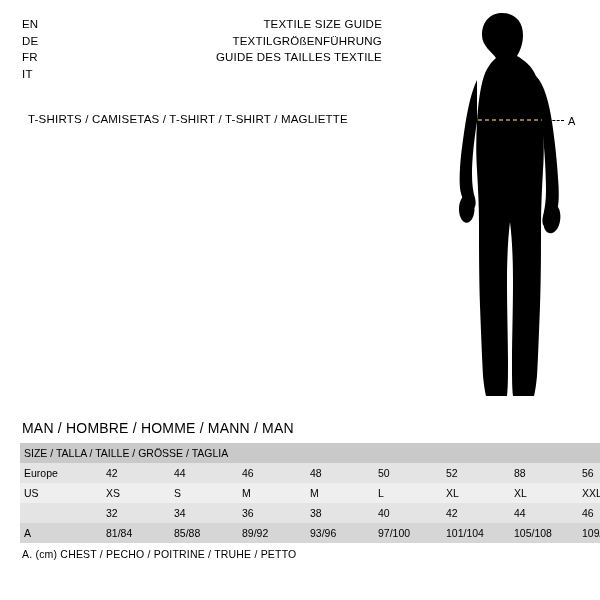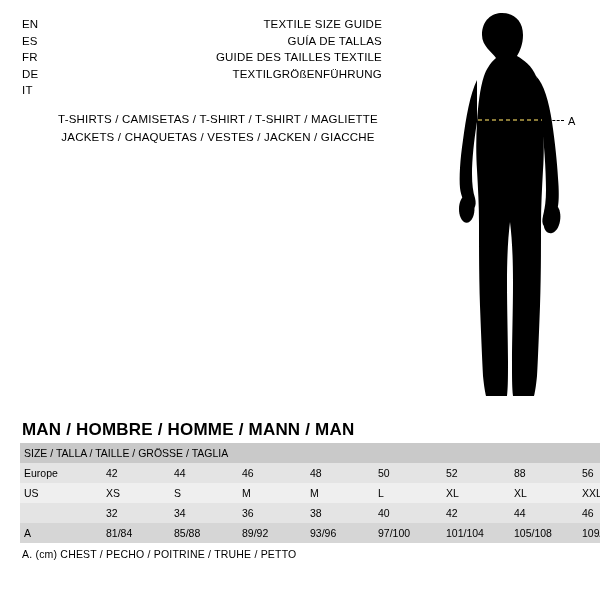--- a/index.html
+++ b/index.html
@@ -44,24 +44,23 @@
   }
   .lang-text {
     flex: 1 1 auto;
     white-space: nowrap;
     text-align: right;
   }
 
   
   .cat-block {
     position: absolute;
-    left: 18px;
+    left: 28px;
     top: 110px;
     width: 400px;
-    text-align: center;
   }
   .cat-line {
     font-size: 11.5px;
     line-height: 18px;
     letter-spacing: 0.2px;
     white-space: nowrap;
   }
 
   
   .figure-wrap {
@@ -87,24 +86,23 @@
     top: 110px;
     width: 16px;
     border-top: 1.4px dashed #000;
   }
 
   
   .table-title {
     position: absolute;
     left: 22px;
     top: 420px;
-    font-size: 17px;
+    font-size: 14px;
     letter-spacing: 0.2px;
     white-space: nowrap;
-    font-weight: bold;
   }
   table.size-table {
     position: absolute;
     left: 20px;
     top: 443px;
     width: 560px;
     border-collapse: collapse;
     font-size: 10.5px;
     table-layout: fixed;
   }
@@ -139,39 +137,34 @@
 <body>
 
 <div class="page">
 
   <div class="lang-block">
     <div class="lang-row">
       <span class="lang-code">EN</span>
       <span class="lang-text">TEXTILE SIZE GUIDE</span>
     </div>
     <div class="lang-row">
-      <span class="lang-code">ES</span>
-      <span class="lang-text">GUÍA DE TALLAS</span>
+      <span class="lang-code">DE</span>
+      <span class="lang-text">TEXTILGRÖßENFÜHRUNG</span>
     </div>
     <div class="lang-row">
       <span class="lang-code">FR</span>
       <span class="lang-text">GUIDE DES TAILLES TEXTILE</span>
     </div>
     <div class="lang-row">
-      <span class="lang-code">DE</span>
-      <span class="lang-text">TEXTILGRÖßENFÜHRUNG</span>
-    </div>
-    <div class="lang-row">
       <span class="lang-code">IT</span>
     </div>
   </div>
 
   <div class="cat-block">
     <div class="cat-line">T-SHIRTS / CAMISETAS / T-SHIRT / T-SHIRT / MAGLIETTE</div>
-    <div class="cat-line">JACKETS / CHAQUETAS / VESTES / JACKEN / GIACCHE</div>
   </div>
 
   <div class="figure-wrap">
     <svg width="175" height="395" viewBox="0 0 175 395">
       <path fill="#000000" d="
         M 62,25
         C 62,10 72,3 82,3
         C 93,3 103,10 103,25
         C 103,34 100,41 97,46
         C 104,50 112,56 116,66

